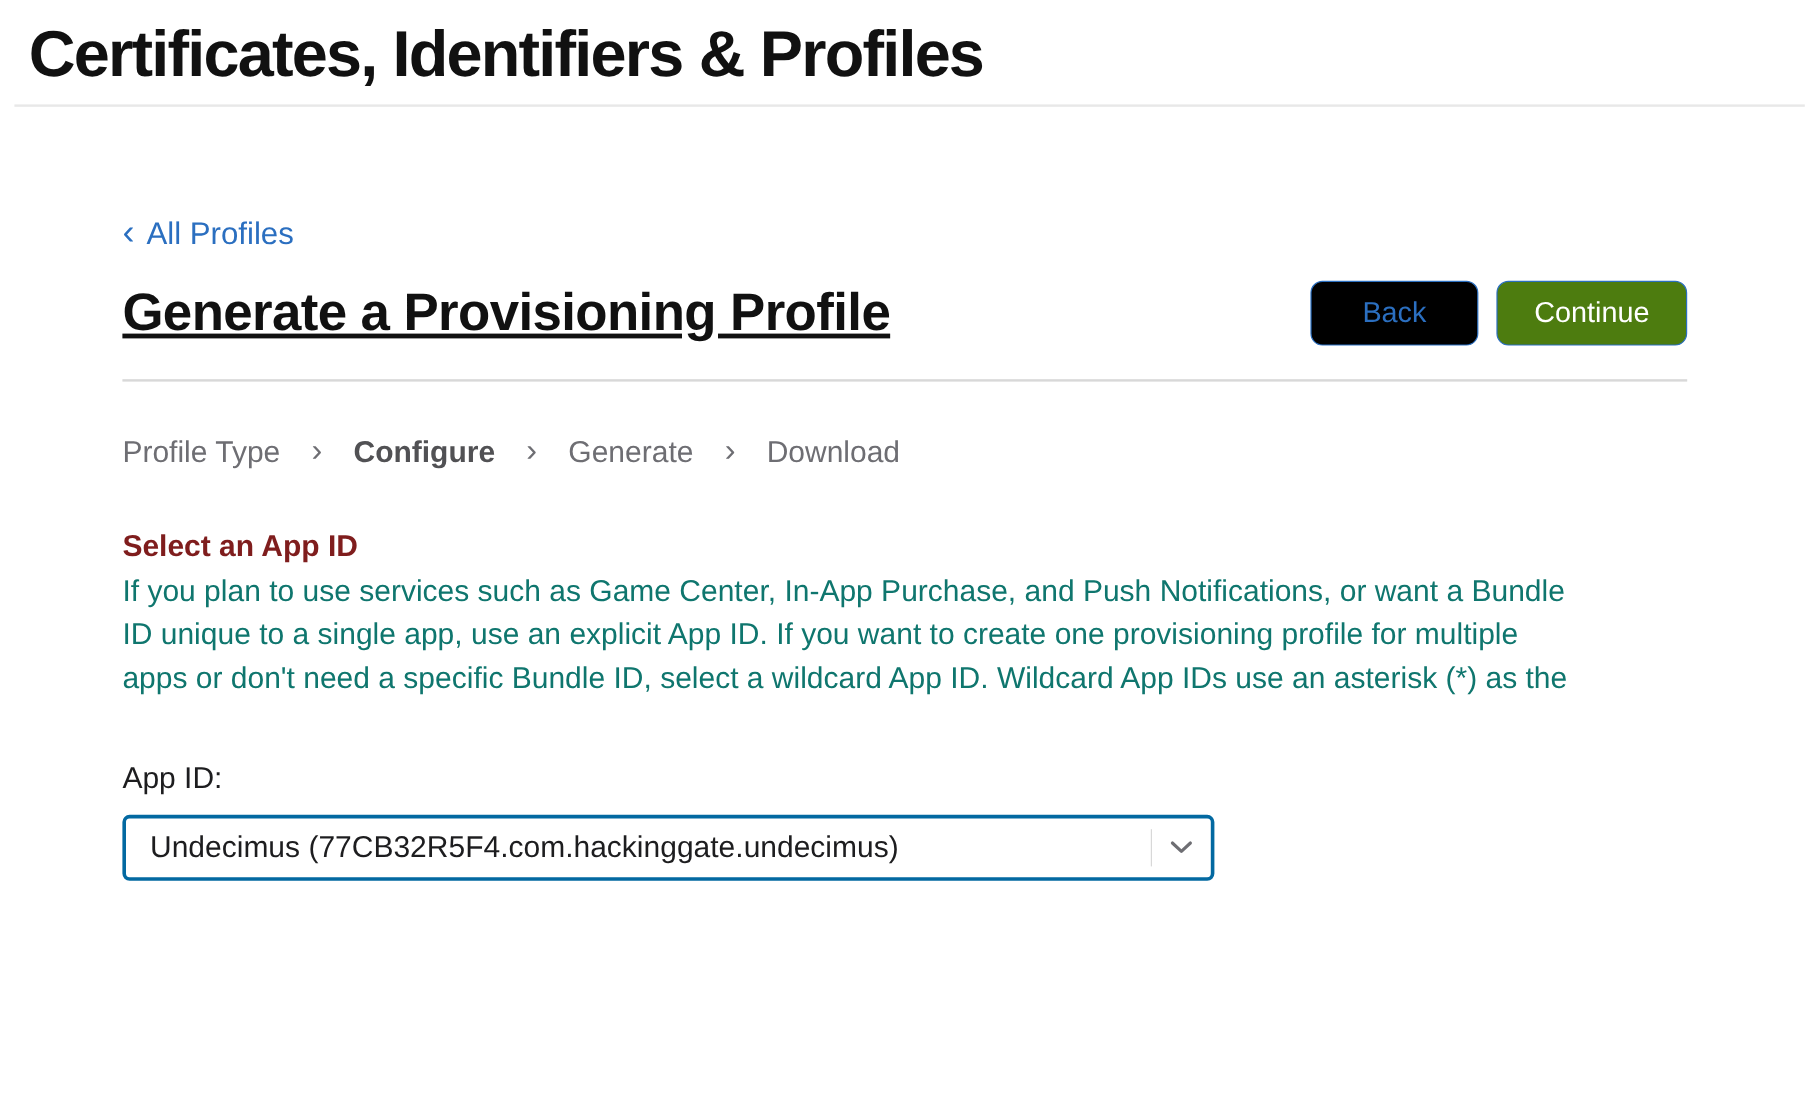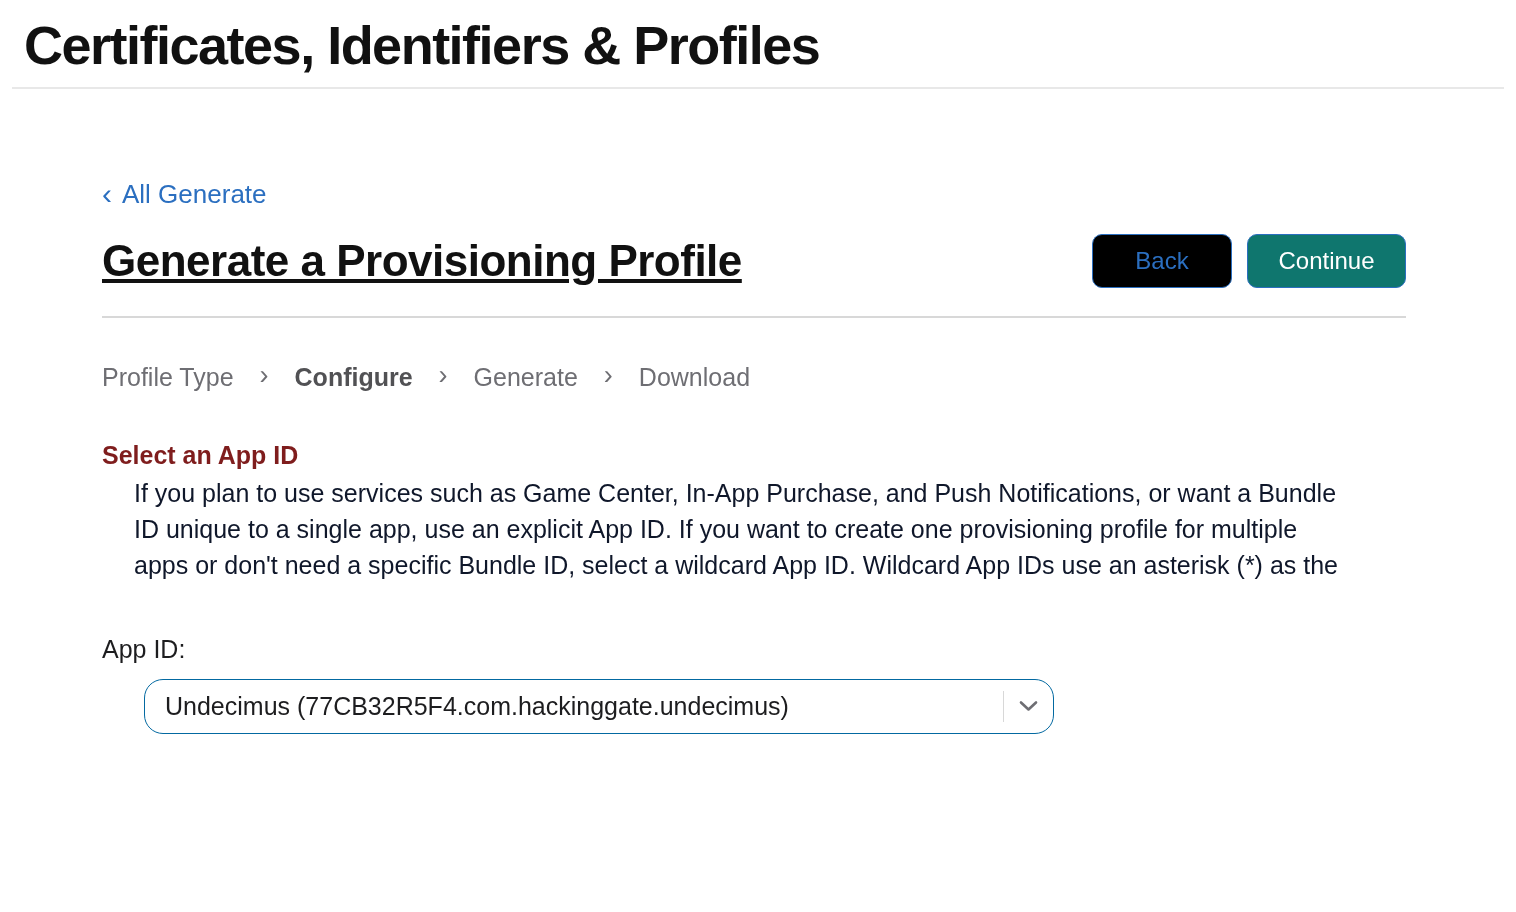--- a/index.html
+++ b/index.html
@@ -83,21 +83,21 @@
     justify-content: center;
   }
   .btn-outline {
     width: 140px;
     background: #000000;
     border: 1.5px solid #2b6fc0;
     color: #2b6fc0;
   }
   .btn-filled {
     width: 159px;
-    background: #0f766e;
+    background: #4d7c0f;
     border: 1.5px solid #2b6fc0;
     color: #ffffff;
   }
 
   .section-rule {
     margin-top: 28px;
     border-bottom: 2px solid #d8d8d8;
   }
 
   
@@ -128,44 +128,42 @@
     margin: 0;
     font-size: 25px;
     font-weight: bold;
     color: #7f1d1d;
     line-height: 1.3;
   }
   .appid-desc {
     margin-top: 3px;
     font-size: 25px;
     line-height: 36px;
-    color: #0f172a;
-    margin-left: 32px;
+    color: #0f766e;
   }
   .appid-desc .line { white-space: nowrap; }
 
   
   .appid-form {
     margin-top: 52px;
   }
   .appid-form label {
     font-size: 25px;
     color: #1d1d1f;
   }
   .select-box {
     margin-top: 15px;
     width: 910px;
     height: 55px;
-    border: 1px solid #0369a1;
-    border-radius: 19px;
+    border: 3px solid #0369a1;
+    border-radius: 6px;
     background: #ffffff;
     display: flex;
     align-items: center;
     cursor: pointer;
-    margin-left: 42px;
   }
   .select-box .value {
     flex: 1;
     padding-left: 20px;
     font-size: 25px;
     color: #1d1d1f;
     white-space: nowrap;
     overflow: hidden;
   }
   .select-box .v-divider {
@@ -185,21 +183,21 @@
 
 <header class="page-header">
   <h1>Certificates, Identifiers &amp; Profiles</h1>
   <div class="page-header-rule"></div>
 </header>
 
 <div class="content">
 
   <a class="back-link">
     <span class="chev">‹</span>
-    <span>All Generate</span>
+    <span>All Profiles</span>
   </a>
 
   <div class="title-row">
     <h2>Generate a Provisioning Profile</h2>
     <div class="btn-group">
       <button class="btn btn-outline">Back</button>
       <button class="btn btn-filled">Continue</button>
     </div>
   </div>
 

